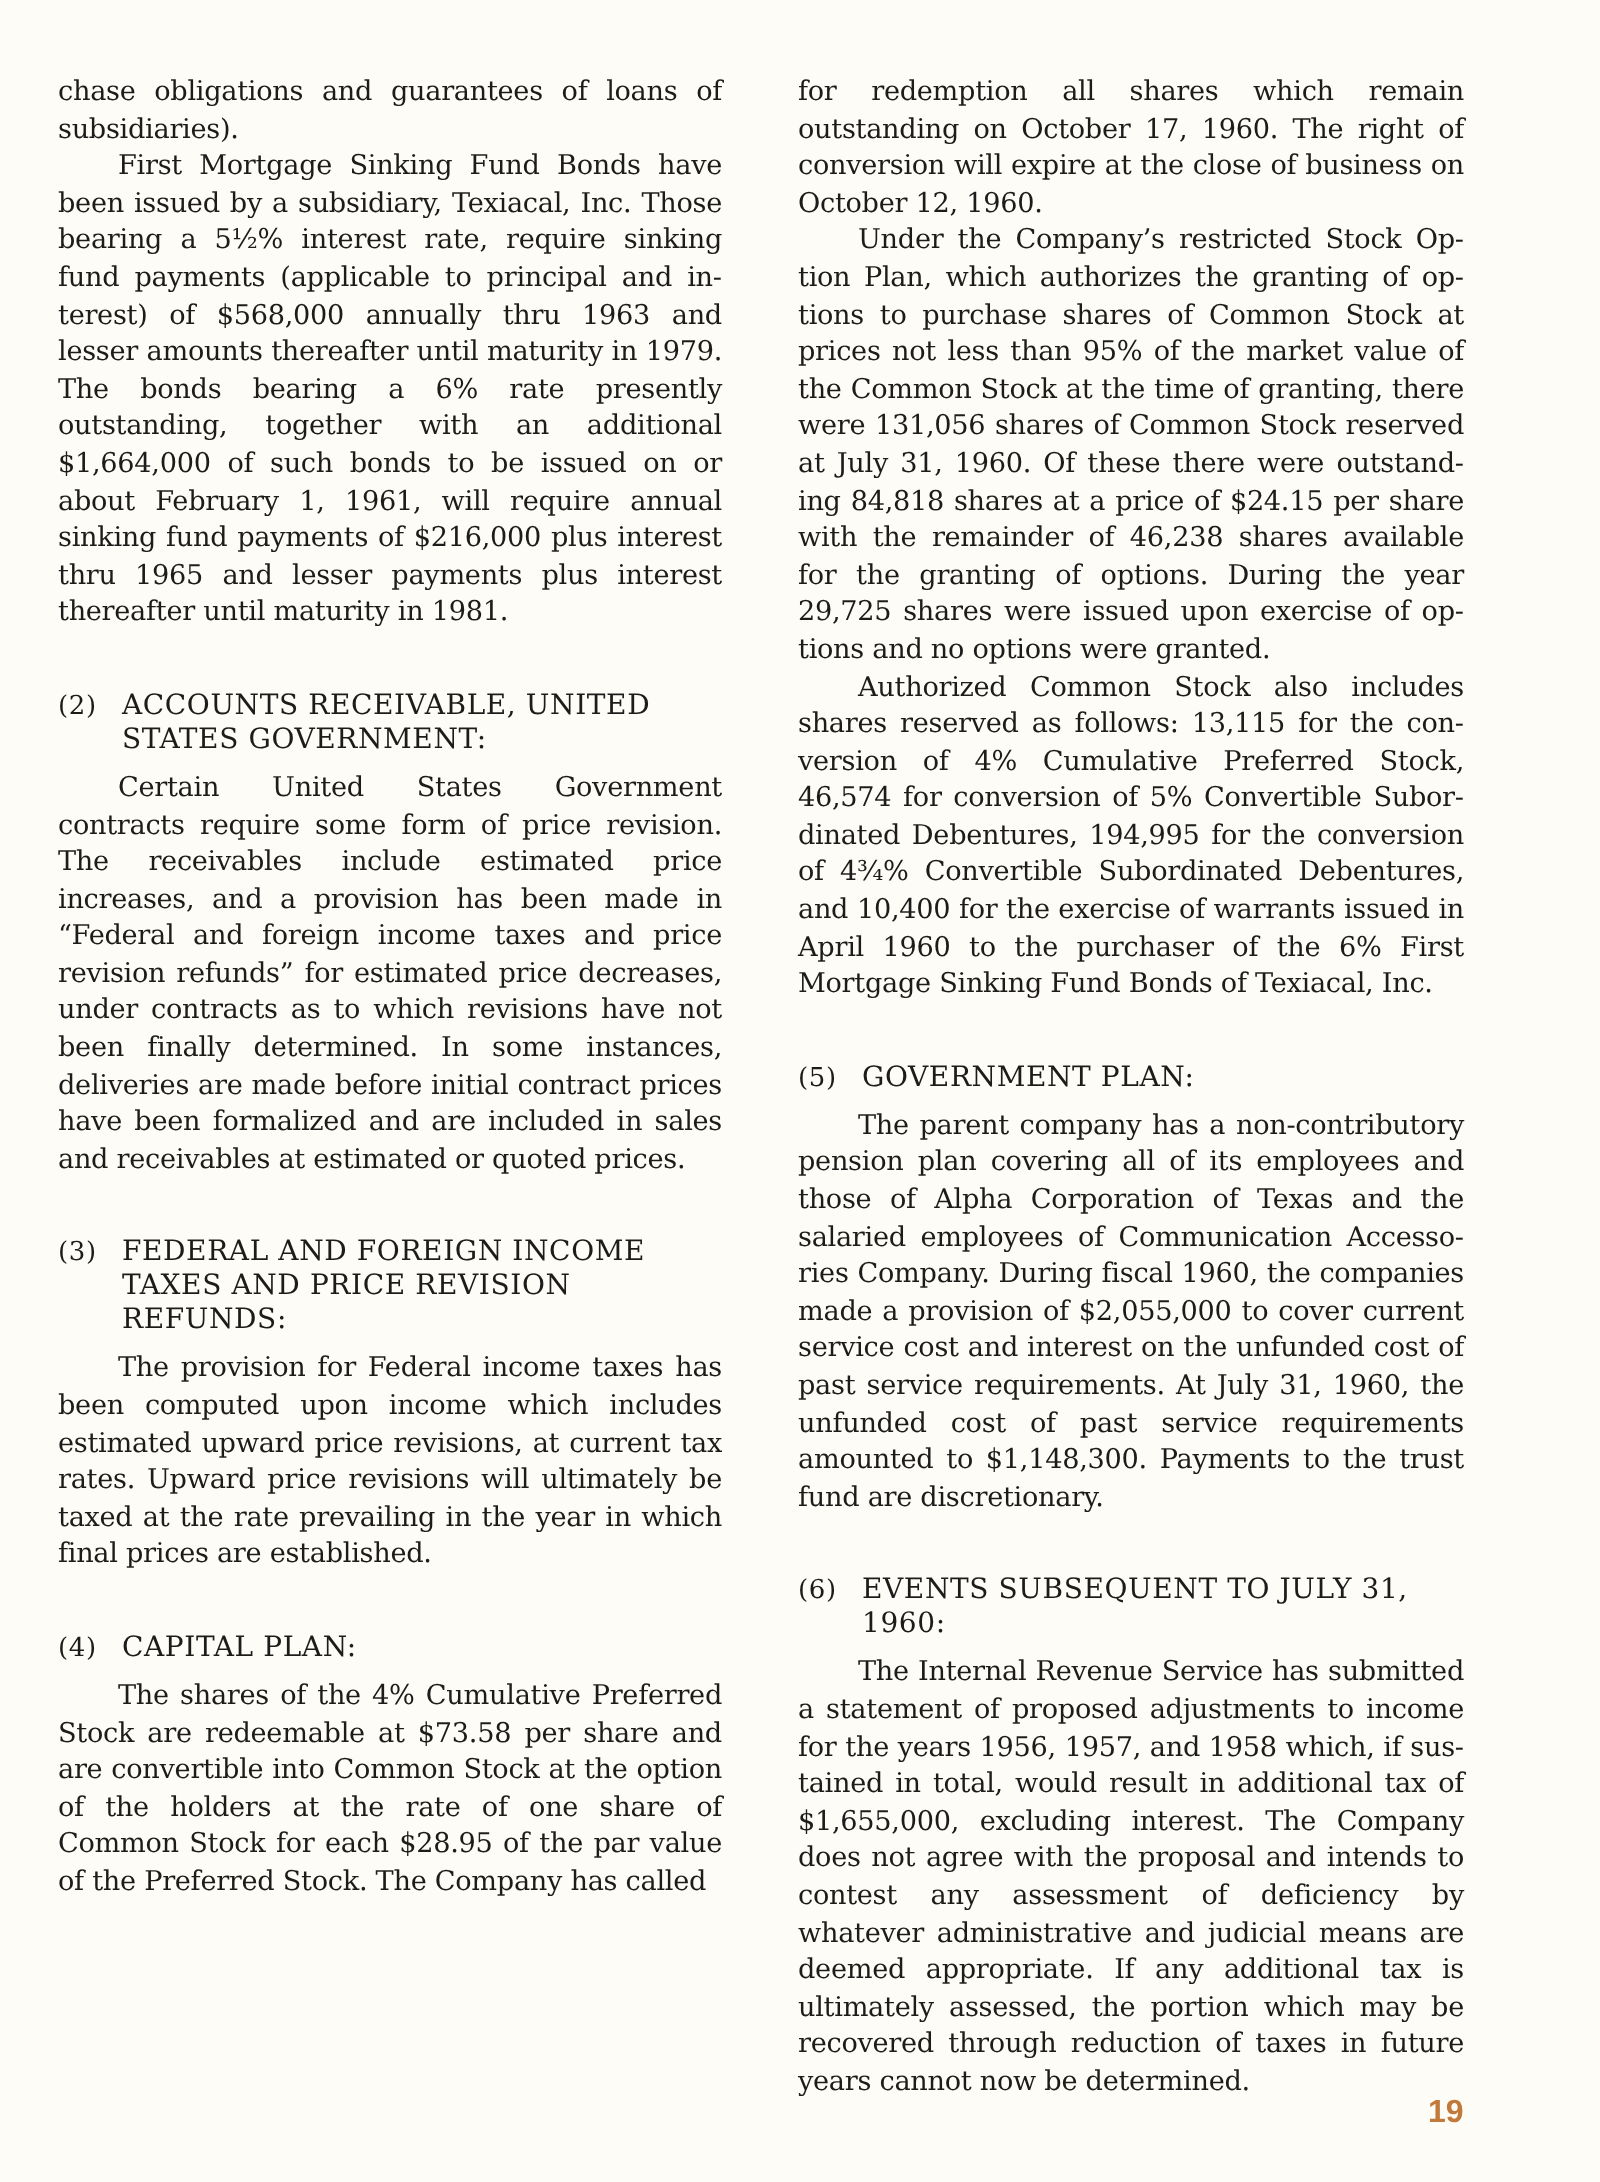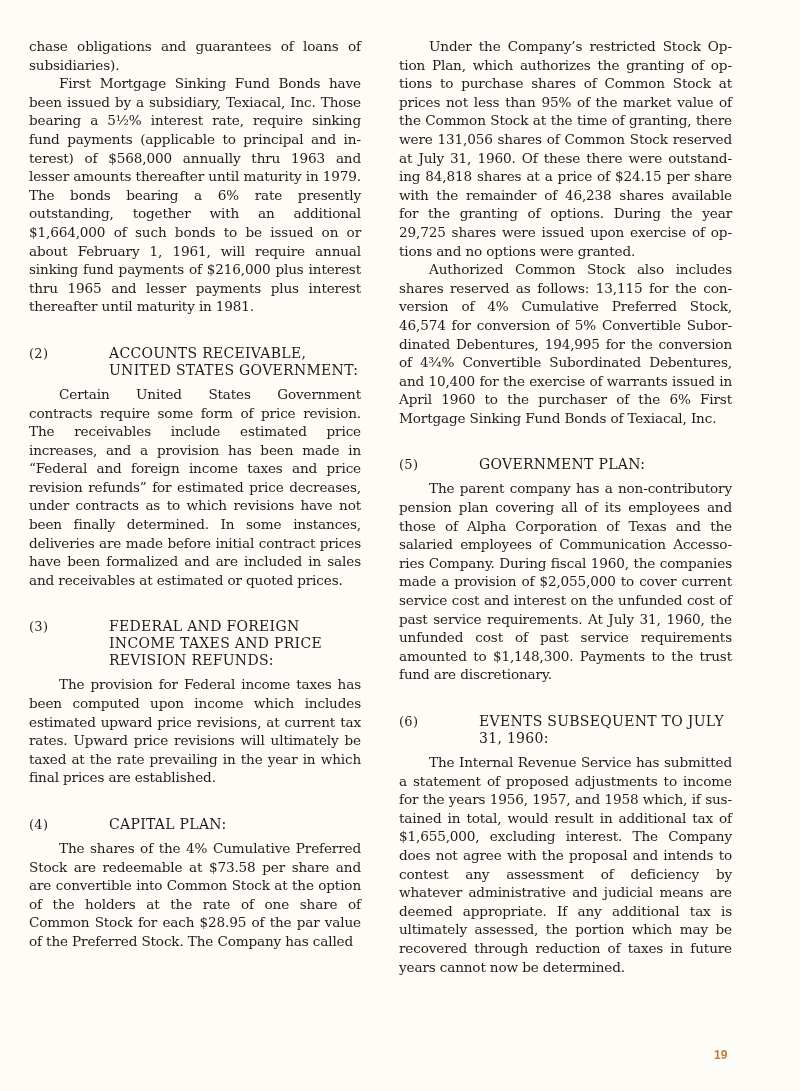--- a/index.html
+++ b/index.html
@@ -40,29 +40,28 @@
       letter-spacing: 0.3px;
       text-align: left;
     }
     .heading .num {
       width: 32px;
       flex: 0 0 32px;
       font-size: 13px;
     }
     .heading .title {
       flex: 1;
-      margin-left: 48px;
     }
     .page-number {
       position: absolute;
       left: 714px;
       top: 1048px;
       font-family: "Liberation Sans", "DejaVu Sans", sans-serif;
       font-weight: bold;
-      font-size: 12px;
+      font-size: 16px;
       color: #c27a3c;
     }
   </style>
 </head>
 <body>
 
 <div class="col col-left">
   <p class="para noindent">chase obligations and guarantees of loans of subsidiaries).</p>
   <p class="para">First Mortgage Sinking Fund Bonds have been issued by a subsidiary, Texiacal, Inc. Those bearing a 5½% interest rate, require sinking fund payments (applicable to principal and in­terest) of $568,000 annually thru 1963 and lesser amounts thereafter until maturity in 1979. The bonds bearing a 6% rate presently outstanding, together with an additional $1,664,000 of such bonds to be issued on or about February 1, 1961, will require annual sinking fund payments of $216,000 plus interest thru 1965 and lesser pay­ments plus interest thereafter until maturity in 1981.</p>
 
@@ -82,20 +81,21 @@
 
   <div style="height: 29px;"></div>
   <div class="heading">
     <span class="num">(4)</span>
     <span class="title">CAPITAL PLAN:</span>
   </div>
   <p class="para">The shares of the 4% Cumulative Preferred Stock are redeemable at $73.58 per share and are convertible into Common Stock at the op­tion of the holders at the rate of one share of Common Stock for each $28.95 of the par value of the Preferred Stock. The Company has called</p>
 </div>
 
 <div class="col col-right">
+  <p class="para noindent">for redemption all shares which remain outstand­ing on October 17, 1960. The right of conversion will expire at the close of business on October 12, 1960.</p>
   <p class="para">Under the Company’s restricted Stock Op­tion Plan, which authorizes the granting of op­tions to purchase shares of Common Stock at prices not less than 95% of the market value of the Common Stock at the time of granting, there were 131,056 shares of Common Stock reserved at July 31, 1960. Of these there were outstand­ing 84,818 shares at a price of $24.15 per share with the remainder of 46,238 shares available for the granting of options. During the year 29,725 shares were issued upon exercise of op­tions and no options were granted.</p>
   <p class="para">Authorized Common Stock also includes shares reserved as follows: 13,115 for the con­version of 4% Cumulative Preferred Stock, 46,574 for conversion of 5% Convertible Subor­dinated Debentures, 194,995 for the conversion of 4¾% Convertible Subordinated Debentures, and 10,400 for the exercise of warrants issued in April 1960 to the purchaser of the 6% First Mortgage Sinking Fund Bonds of Texiacal, Inc.</p>
 
   <div style="height: 29px;"></div>
   <div class="heading">
     <span class="num">(5)</span>
     <span class="title">GOVERNMENT PLAN:</span>
   </div>
   <p class="para">The parent company has a non-contributory pension plan covering all of its employees and those of Alpha Corporation of Texas and the salaried employees of Communication Accesso­ries Company. During fiscal 1960, the companies made a provision of $2,055,000 to cover current service cost and interest on the unfunded cost of past service requirements. At July 31, 1960, the unfunded cost of past service requirements amounted to $1,148,300. Payments to the trust fund are discretionary.</p>
 

